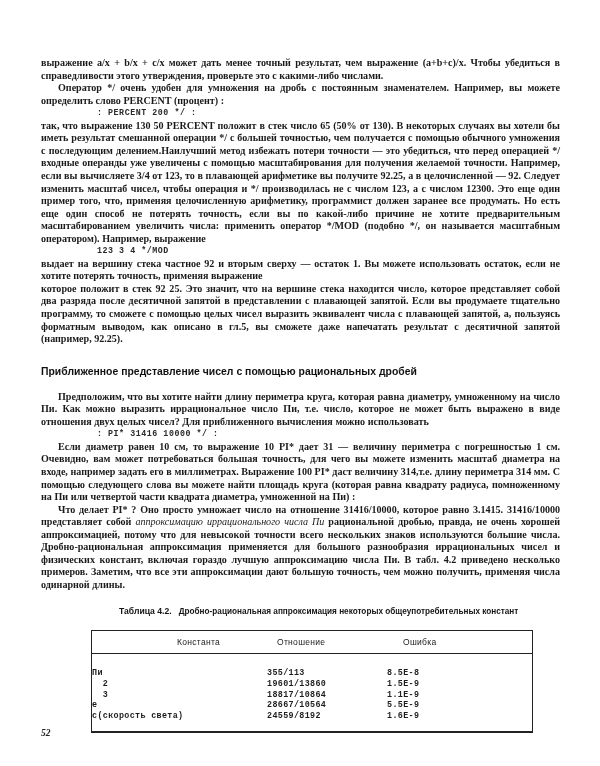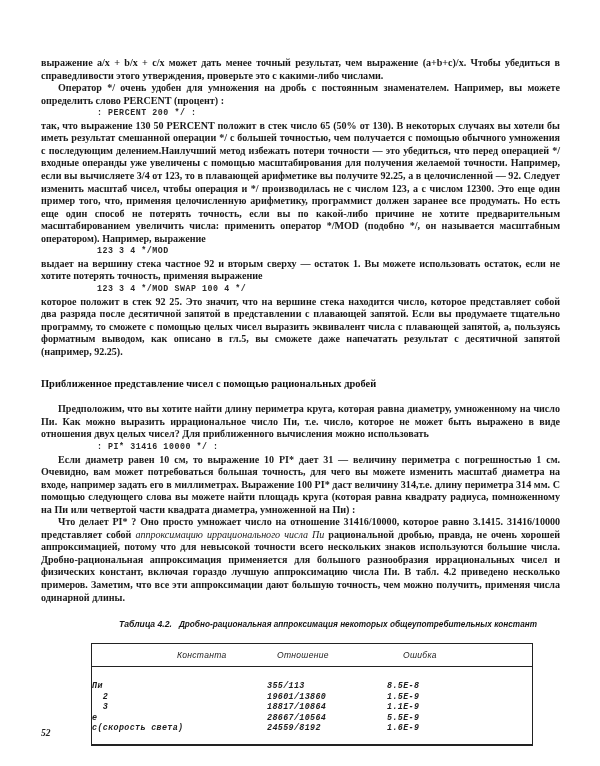--- a/index.html
+++ b/index.html
@@ -55,36 +55,35 @@
     color: #2a2a2a;
     padding-left: 56px;
     letter-spacing: 0.55px;
     white-space: pre;
   }
   .gap-l { height: 13px; }
   .gap-xl { height: 19px; }
 
   h2.section {
     margin: 0;
-    font-family: Liberation Serif, serif;
+    font-family: Liberation Sans, sans-serif;
     font-size: 10.4px;
     font-weight: 700;
     line-height: 13px;
     letter-spacing: 0.02px;
     color: #111;
   }
   em.ital {
     font-style: italic;
     font-weight: 400;
   }
 
   
   .table-block {
     margin-top: 15px;
-    font-style: italic;
   }
   .table-caption {
     font-family: "Liberation Sans", "DejaVu Sans", sans-serif;
     font-size: 8.6px;
     font-weight: 700;
     color: #151515;
     text-align: left;
     padding-left: 78px;
     letter-spacing: 0.01px;
     line-height: 11px;
@@ -153,21 +152,20 @@
 
 <div class="page">
   <div class="content">
 
     <p class="para">выражение a/x + b/x + c/x может дать менее точный результат, чем выражение (a+b+c)/x. Чтобы убедиться в справедливости этого утверждения, проверьте это с какими-либо числами.</p>
     <p class="para indent">Оператор */ очень удобен для умножения на дробь с постоянным знаменателем. Например, вы можете определить слово PERCENT (процент) :</p>
     <pre class="code">: PERCENT 200 */ :</pre>
     <p class="para">так, что выражение 130 50 PERCENT положит в стек число 65 (50% от 130). В некоторых случаях вы хотели бы иметь результат смешанной операции */ с большей точностью, чем получается с помощью обычного умножения с последующим делением.Наилучший метод избежать потери точности — это убедиться, что перед операцией */ входные операнды уже увеличены с помощью масштабирования для получения желаемой точности. Например, если вы вычисляете 3/4 от 123, то в плавающей арифметике вы получите 92.25, а в целочисленной — 92. Следует изменить масштаб чисел, чтобы операция и */ производилась не с числом 123, а с числом 12300. Это еще один пример того, что, применяя целочисленную арифметику, программист должен заранее все продумать. Но есть еще один способ не потерять точность, если вы по какой-либо причине не хотите предварительным масштабированием увеличить числа: применить оператор */MOD (подобно */, он называется масштабным оператором). Например, выражение</p>
     <pre class="code">123 3 4 */MOD</pre>
     <p class="para">выдает на вершину стека частное 92 и вторым сверху — остаток 1. Вы можете использовать остаток, если не хотите потерять точность, применяя выражение</p>
-    <pre class="code">123 3 4 */MOD SWAP 100 4 */</pre>
     <p class="para">которое положит в стек 92 25. Это значит, что на вершине стека находится число, которое представляет собой два разряда после десятичной запятой в представлении с плавающей запятой. Если вы продумаете тщательно программу, то сможете с помощью целых чисел выразить эквивалент числа с плавающей запятой, а, пользуясь форматным выводом, как описано в гл.5, вы сможете даже напечатать результат с десятичной запятой (например, 92.25).</p>
 
     <div class="gap-xl"></div>
     <h2 class="section">Приближенное представление чисел с помощью рациональных дробей</h2>
     <div class="gap-l"></div>
 
     <p class="para indent">Предположим, что вы хотите найти длину периметра круга, которая равна диаметру, умноженному на число Пи. Как можно выразить иррациональное число Пи, т.е. число, которое не может быть выражено в виде отношения двух целых чисел? Для приближенного вычисления можно использовать</p>
     <pre class="code">: PI* 31416 10000 */ :</pre>
     <p class="para indent">Если диаметр равен 10 см, то выражение 10 PI* дает 31 — величину периметра с погрешностью 1 см. Очевидно, вам может потребоваться большая точность, для чего вы можете изменить масштаб диаметра на входе, например задать его в миллиметрах. Выражение 100 PI* даст величину 314,т.е. длину периметра 314 мм. С помощью следующего слова вы можете найти площадь круга (которая равна квадрату радиуса, помноженному на Пи или четвертой части квадрата диаметра, умноженной на Пи) :</p>
 

